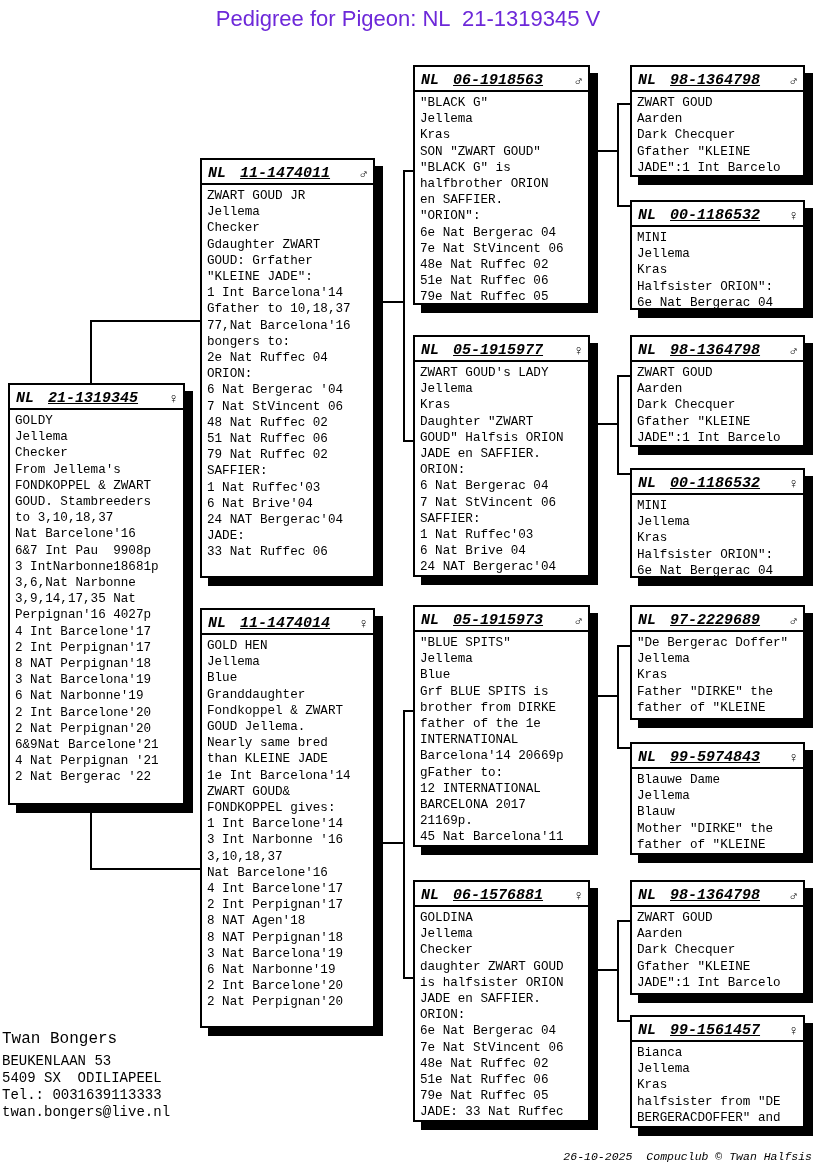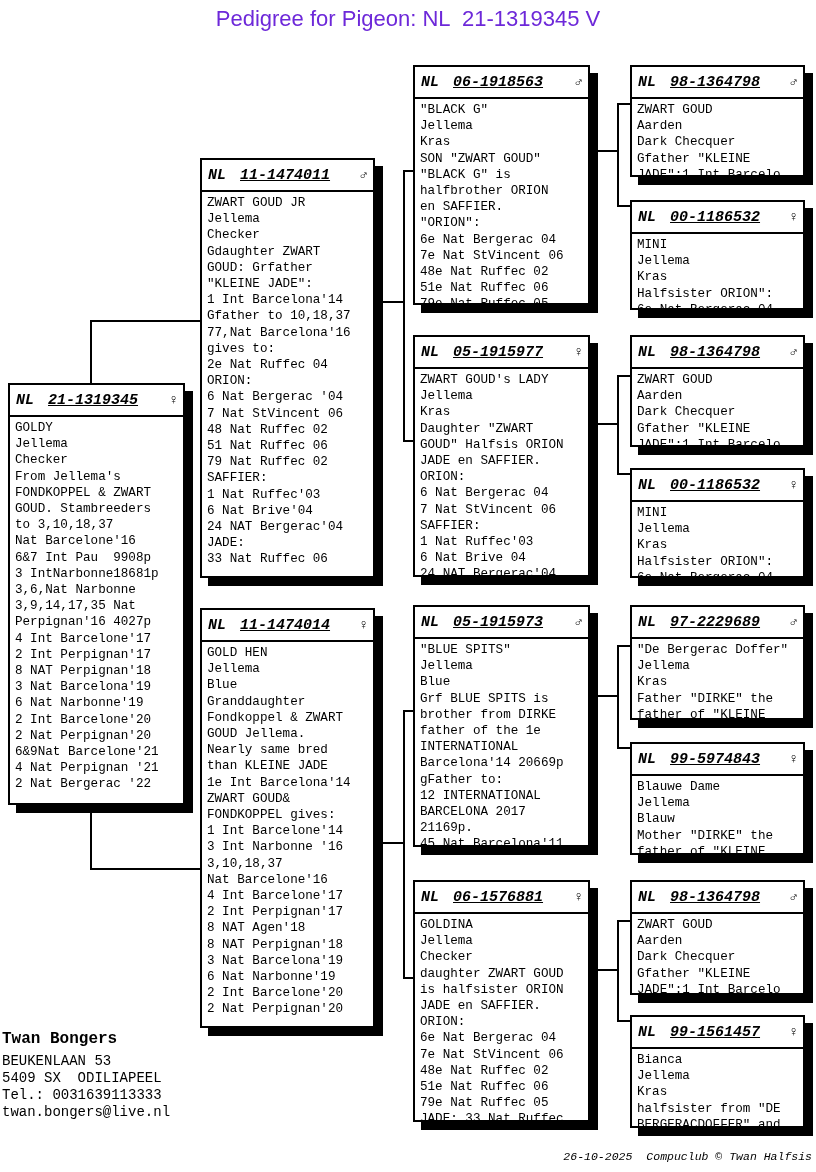--- a/index.html
+++ b/index.html
@@ -4,30 +4,30 @@
 <style>
   html,body{margin:0;padding:0;background:#fff;}
   .page{position:relative;width:816px;height:1172px;background:#ffffff;overflow:hidden;
         font-family:"Liberation Mono",monospace;color:#000;}
   .title{position:absolute;top:6px;left:0;width:100%;text-align:center;
          font-family:"Liberation Sans",sans-serif;font-size:22px;color:#6d28d9;white-space:pre;}
   #chart{position:absolute;top:0;left:0;width:816px;height:1172px;}
   .conn{position:absolute;background:#000;}
   .pbox{position:absolute;background:#fff;border:2px solid #000;box-sizing:border-box;
         box-shadow:8px 8px 0 #000;}
-  .ph{display:flex;align-items:center;border-bottom:2px solid #000;
-      padding:1px 5px 1px 6px;height:32px;box-sizing:border-box;
+  .ph{display:flex;align-items:flex-end;border-bottom:2px solid #000;
+      padding:1px 5px 1px 6px;height:25px;box-sizing:border-box;
       font-style:italic;font-weight:bold;font-size:15px;white-space:pre;}
   .ph .cc{margin-right:14px;}
   .ph .rn{flex:1 1 auto;text-decoration:underline;}
   .ph .sx{font-style:normal;font-weight:bold;font-size:14px;margin-left:auto;}
   .pb{padding:3px 2px 0 5px;font-size:12.6px;line-height:16.2px;}
   .pb div{white-space:pre;overflow:hidden;}
   .owner{position:absolute;left:2px;top:1030px;}
-  .owner-name{font-weight:bold;font-size:16px;margin-bottom:5px;}
+  .owner-name{font-weight:normal;font-size:16px;margin-bottom:5px;}
   .owner-line{font-size:14px;line-height:17px;white-space:pre;}
   .footer{position:absolute;right:4px;top:1137px;font-size:11.5px;font-style:italic;white-space:pre;}
   .footer .sep{display:inline-block;width:14px;}
 </style>
 </head>
 <body>
 
 <div class="page">
   <div class="title">Pedigree for Pigeon: NL  21-1319345 V</div>
   <div id="chart">
@@ -92,21 +92,21 @@
         <div class="pb">
           <div>ZWART GOUD JR</div>
           <div>Jellema</div>
           <div>Checker</div>
           <div>Gdaughter ZWART</div>
           <div>GOUD: Grfather</div>
           <div>"KLEINE JADE":</div>
           <div>1 Int Barcelona'14</div>
           <div>Gfather to 10,18,37</div>
           <div>77,Nat Barcelona'16</div>
-          <div>gives to:</div>
+          <div>bongers to:</div>
           <div>2e Nat Ruffec 04</div>
           <div>ORION:</div>
           <div>6 Nat Bergerac '04</div>
           <div>7 Nat StVincent 06</div>
           <div>48 Nat Ruffec 02</div>
           <div>51 Nat Ruffec 06</div>
           <div>79 Nat Ruffec 02</div>
           <div>SAFFIER:</div>
           <div>1 Nat Ruffec'03</div>
           <div>6 Nat Brive'04</div>

